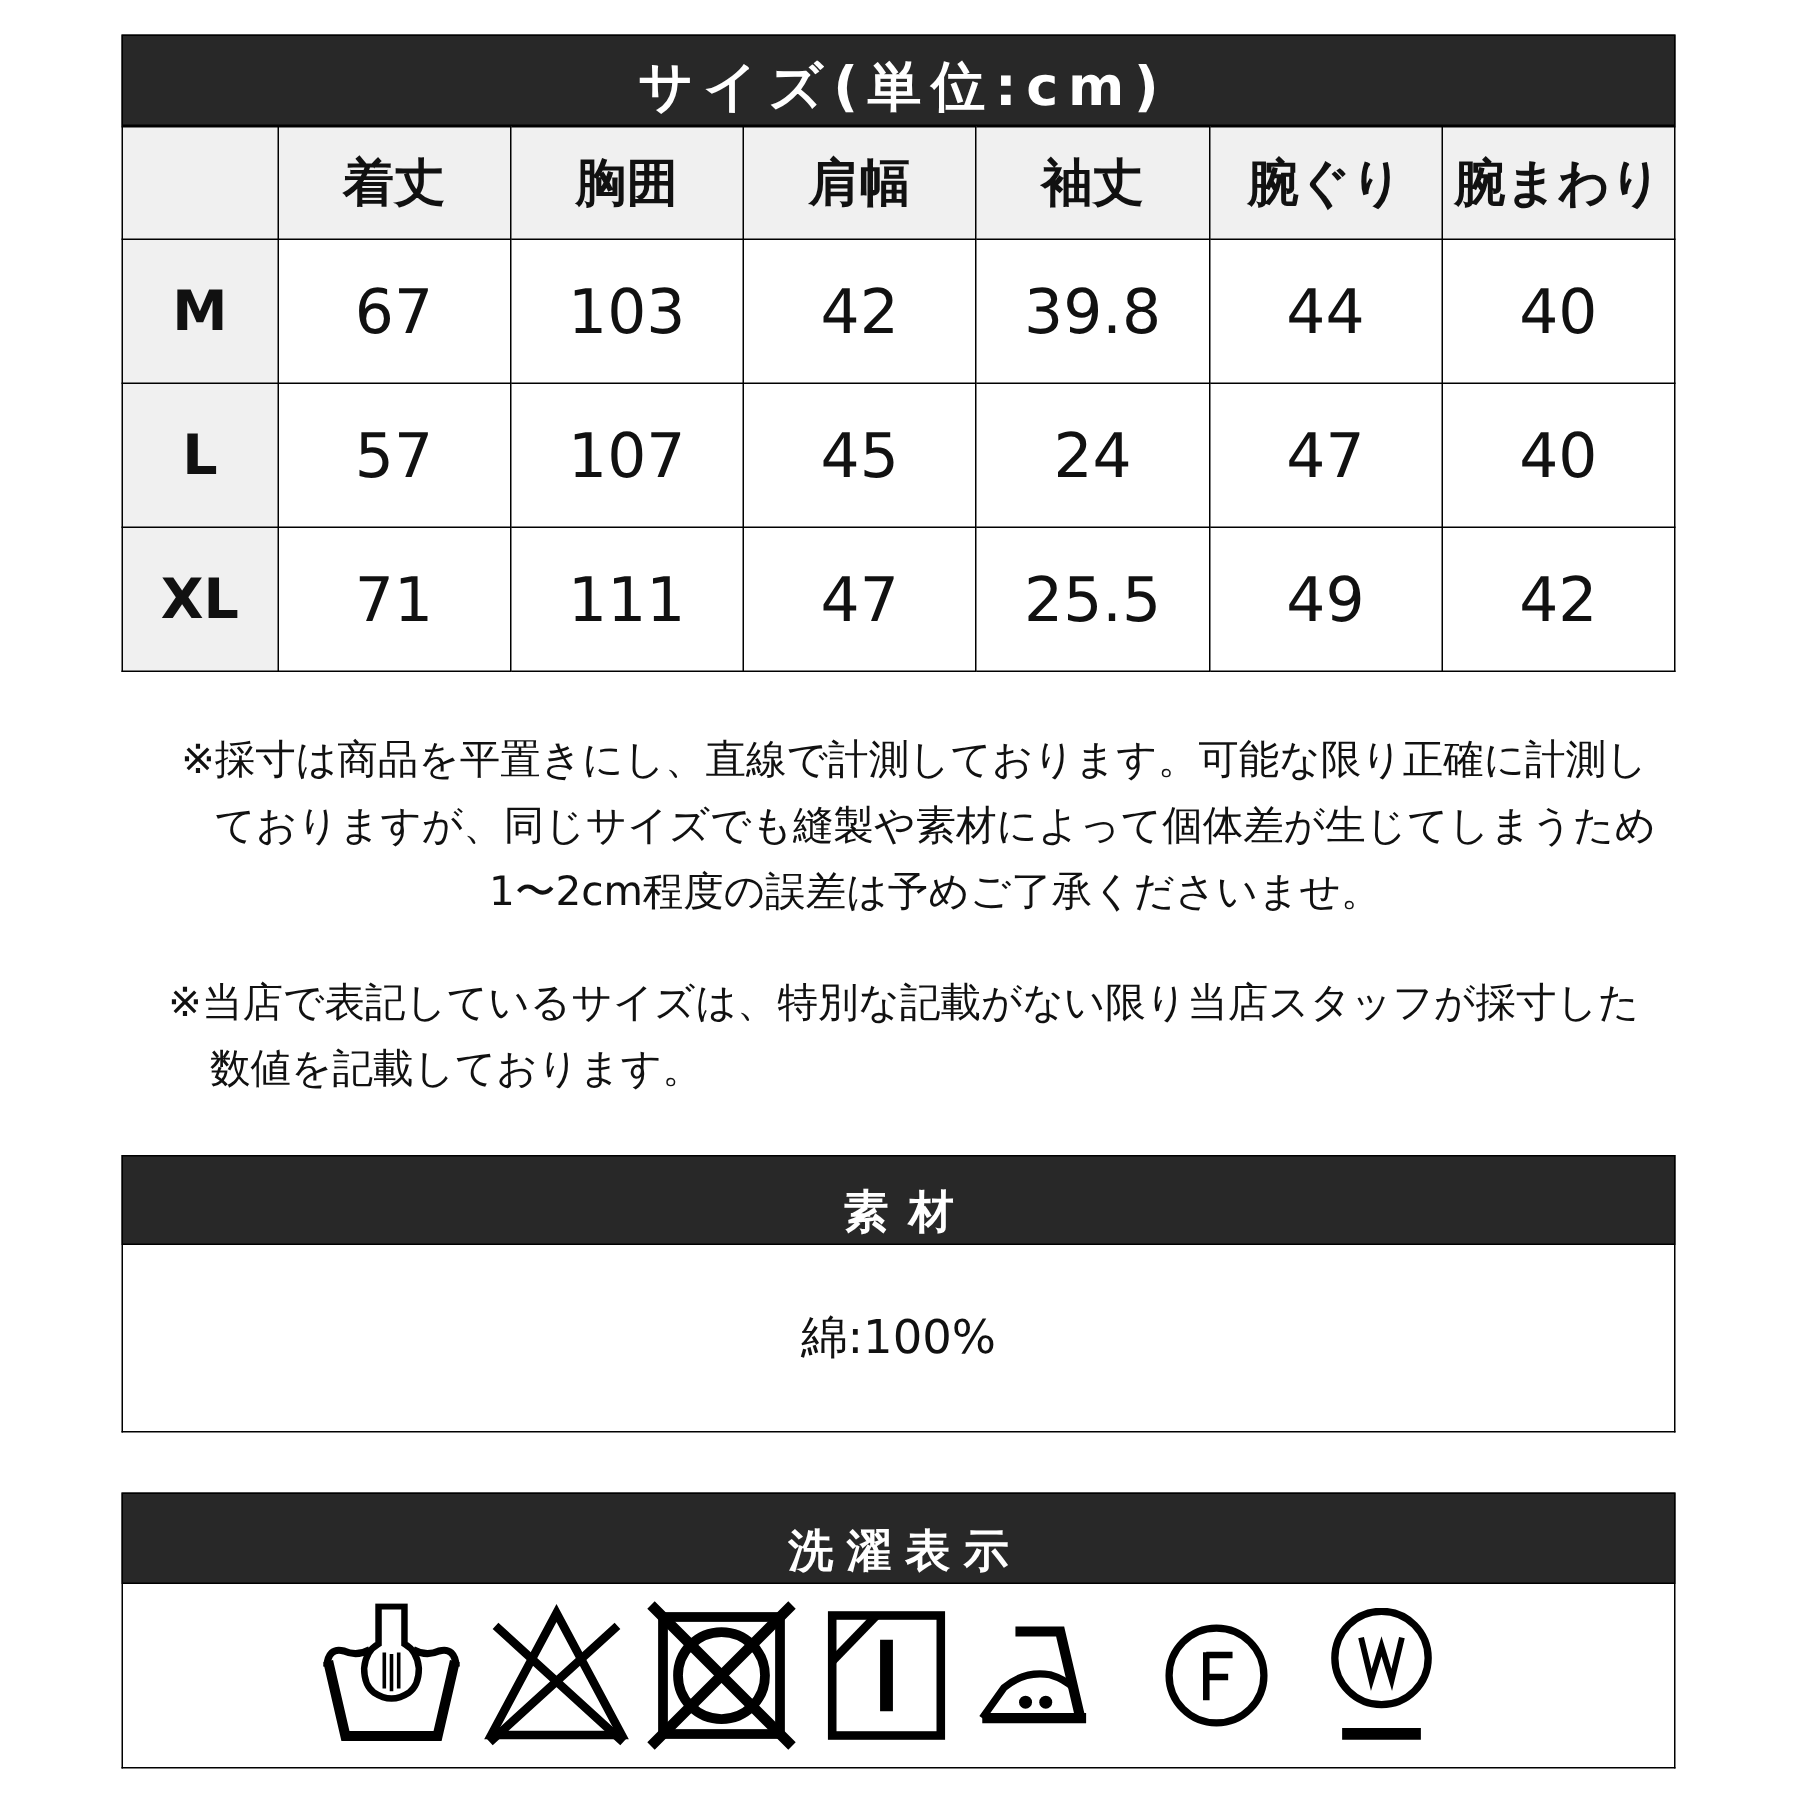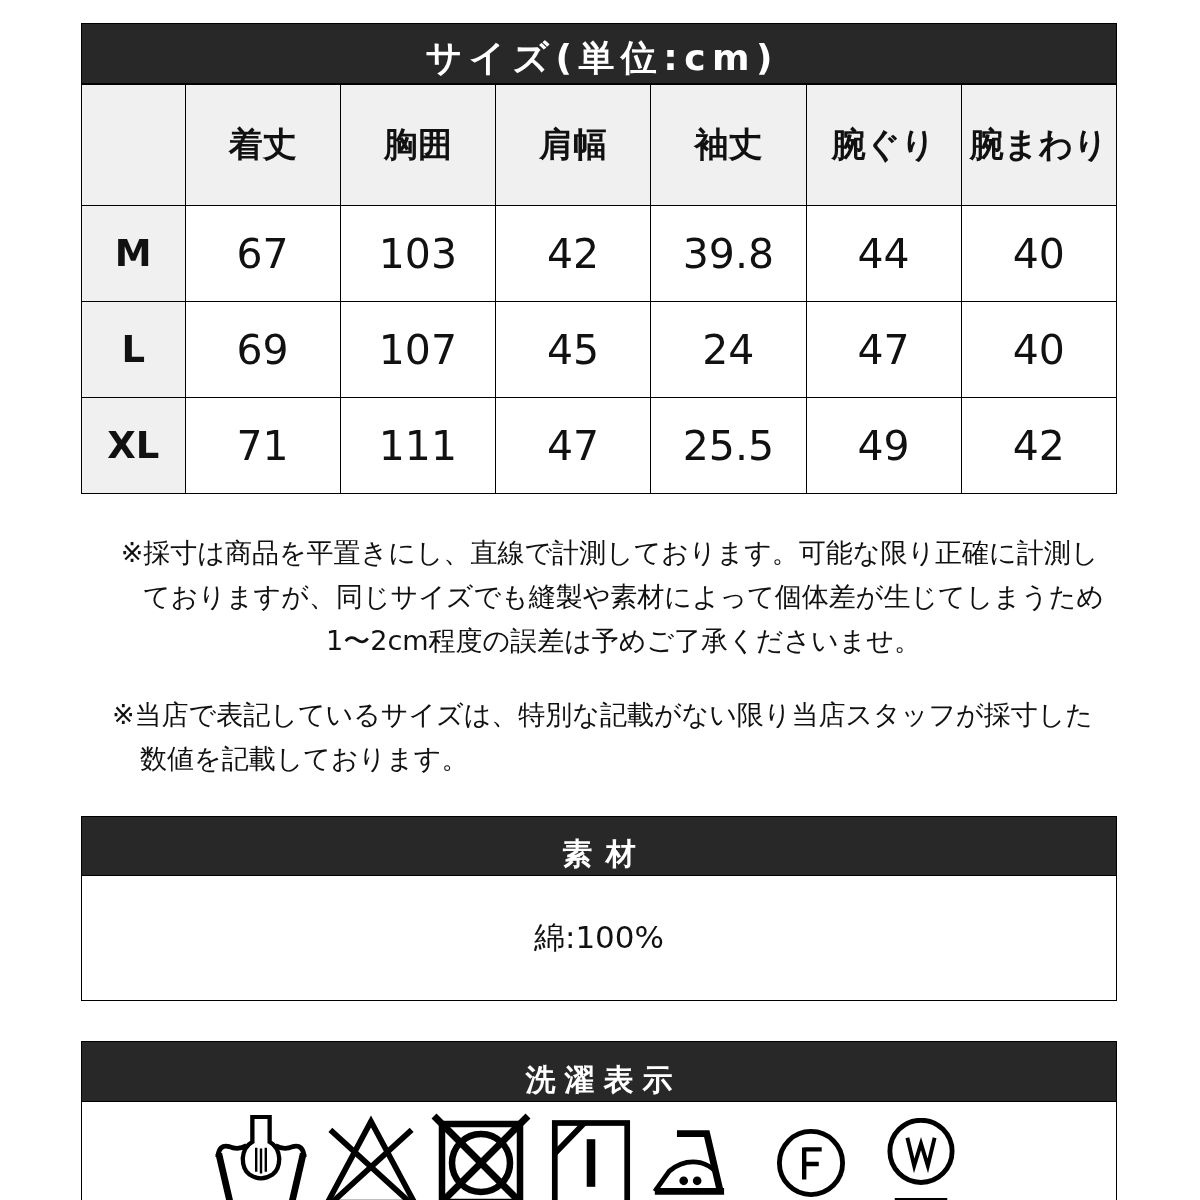--- a/index.html
+++ b/index.html
@@ -22,21 +22,21 @@
   .bar.laundry-bar{height:61px;}
   .bar.laundry-bar span{letter-spacing:.3em;padding-left:.3em;}
 
   
   table.size-table{
     width:1036px;border-collapse:collapse;table-layout:fixed;
   }
   table.size-table th,table.size-table td{
     border:1px solid #000;text-align:center;vertical-align:middle;padding:0;
   }
-  table.size-table tr.head th{height:121px;background:#f0f0f0;font-size:34px;font-weight:bold;}
+  table.size-table tr.head th{height:75px;background:#f0f0f0;font-size:34px;font-weight:bold;}
   table.size-table tr.data{height:96px;}
   table.size-table tr.data th{background:#f0f0f0;font-size:37px;font-weight:bold;}
   table.size-table tr.data td{background:#ffffff;font-size:41px;font-weight:normal;}
 
   
   .note{
     margin:0;font-size:27px;line-height:44px;color:#111;
     padding-left:59px;padding-right:10px;text-indent:-28px;
   }
   .note.first{margin-top:37px;text-align:center;}
@@ -91,21 +91,21 @@
         <th>M</th>
         <td>67</td>
         <td>103</td>
         <td>42</td>
         <td>39.8</td>
         <td>44</td>
         <td>40</td>
       </tr>
       <tr class="data">
         <th>L</th>
-        <td>69</td>
+        <td>57</td>
         <td>107</td>
         <td>45</td>
         <td>24</td>
         <td>47</td>
         <td>40</td>
       </tr>
       <tr class="data">
         <th>XL</th>
         <td>71</td>
         <td>111</td>

